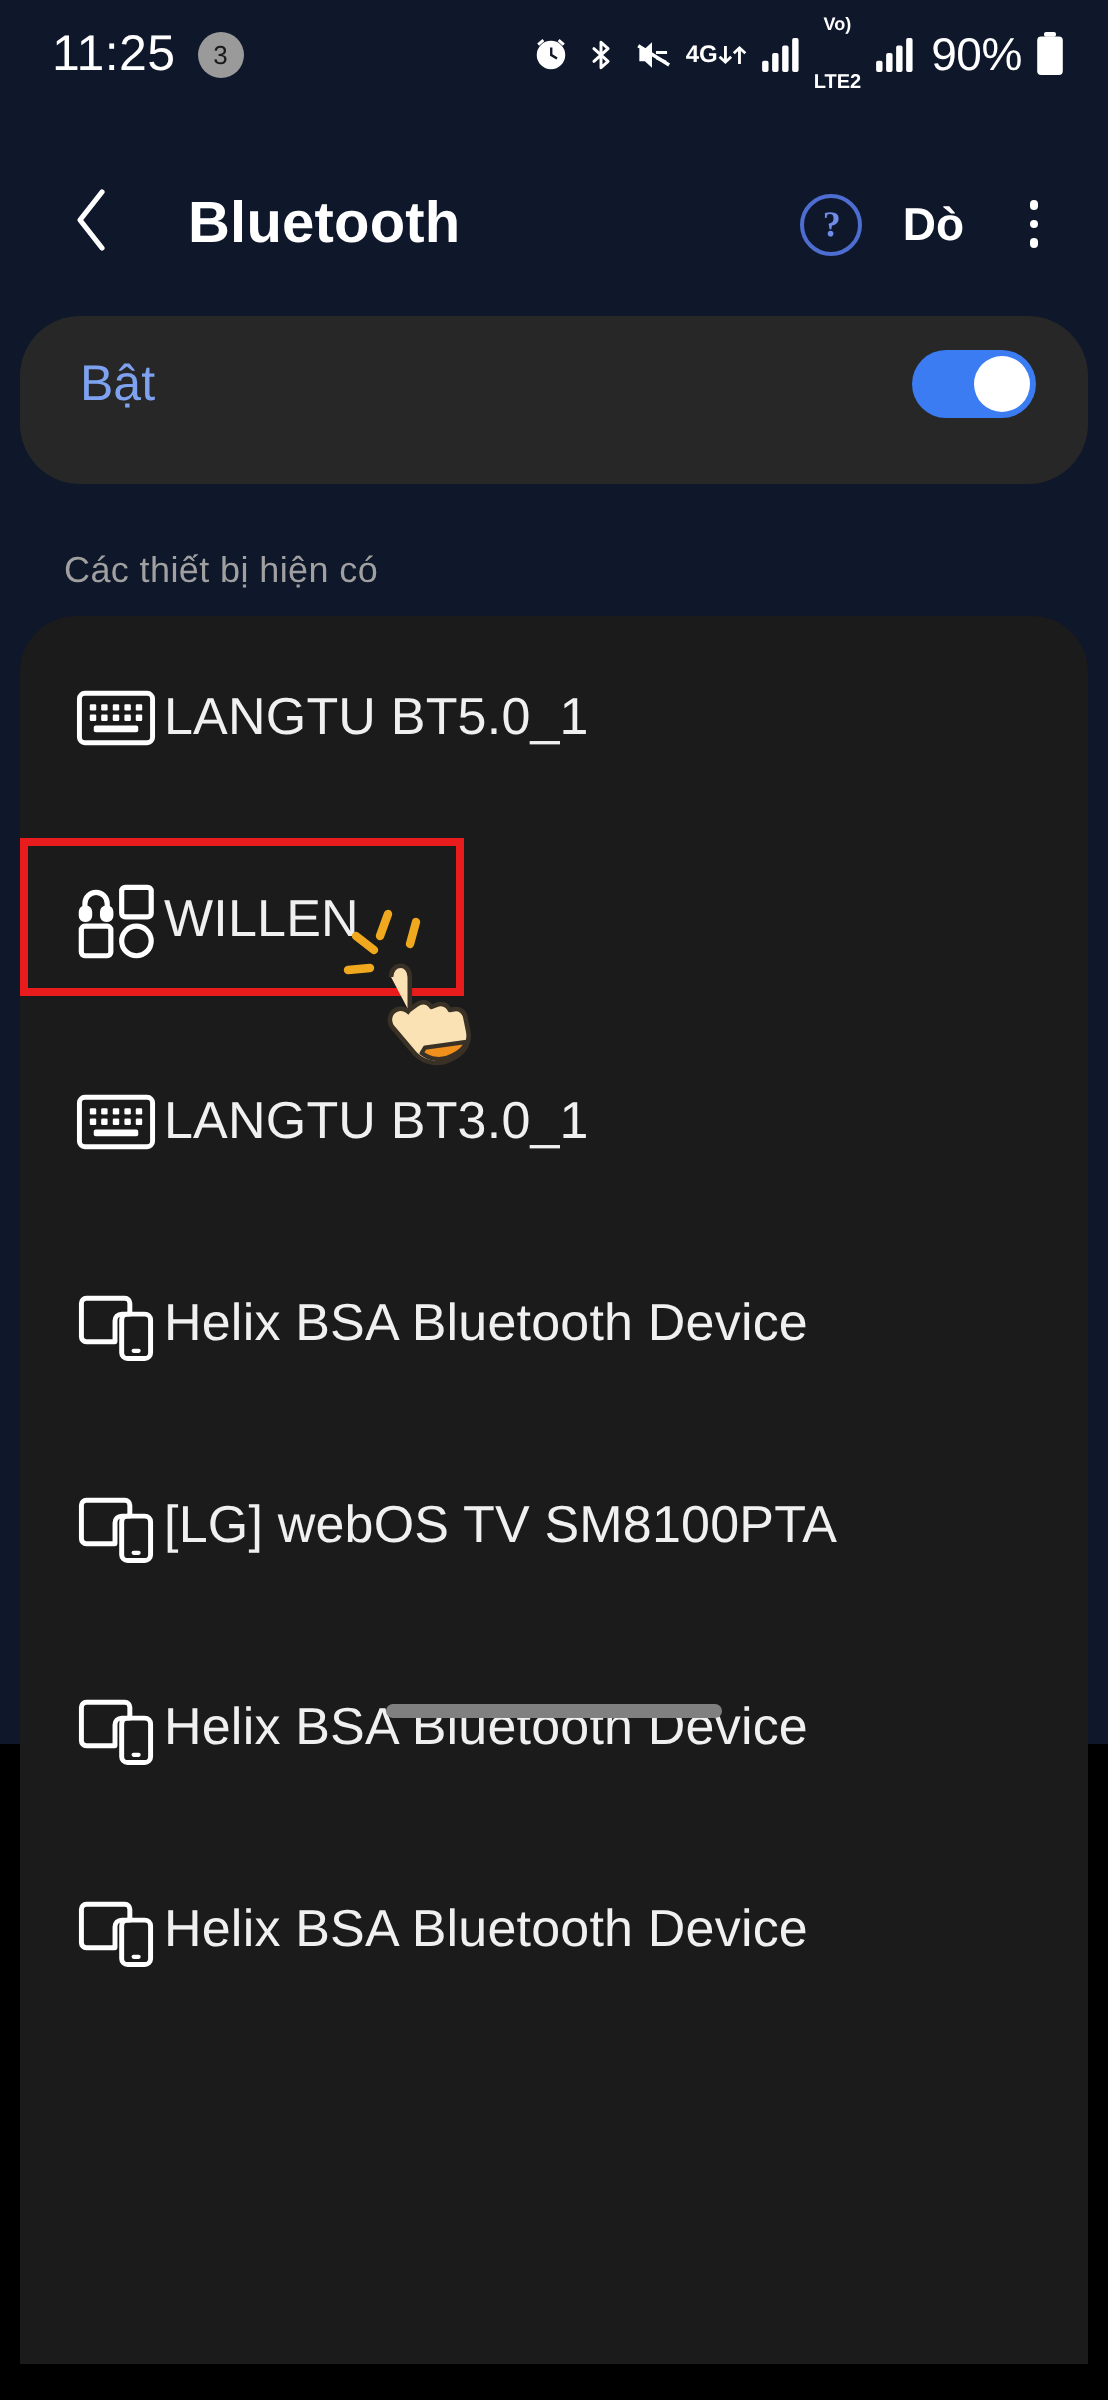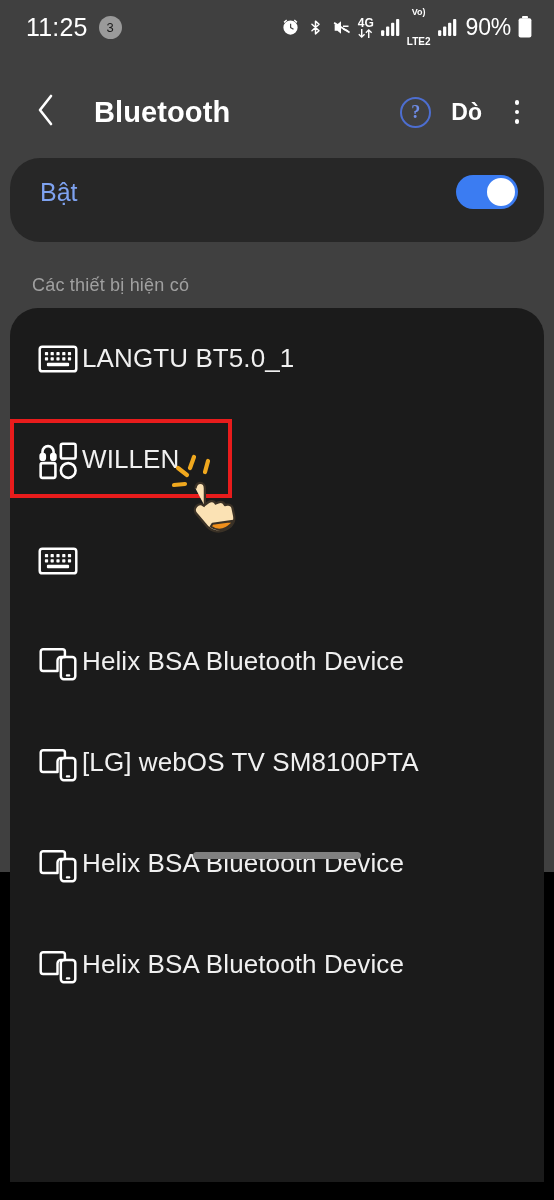--- a/index.html
+++ b/index.html
@@ -2,21 +2,21 @@
 <html><head>
 <meta charset="utf-8">
 <style>
   * { margin:0; padding:0; box-sizing:border-box; }
   html, body {
     width:554px; height:1200px;
     background:#000;
     font-family:"Liberation Sans", sans-serif;
     overflow:hidden;
   }
-  #phone { position:relative; width:554px; height:872px; background:#404040; }
+  #phone { position:relative; width:554px; height:872px; background:#0f172a; }
 
   
   .statusbar {
     position:absolute; top:0; left:0; width:554px; height:54px;
     display:flex; align-items:center; justify-content:space-between;
     padding:0 22px 0 26px;
   }
   .sb-left { display:flex; align-items:center; gap:11px; }
   .sb-time { color:#fff; font-size:25px; font-weight:400; letter-spacing:.2px; }
   .sb-badge {
@@ -140,21 +140,21 @@
 
       <span>
         <svg width="20" height="19" viewBox="0 0 24 24" fill="#fff">
           <path d="M12 4 7.5 8H4v8h3.5L12 20z"></path>
           <path d="M14.5 9.5h7v1.9h-7zM15.2 13l6 2.6-.7 1.7-6-2.6z"></path>
           <rect x="1.5" y="10.5" width="23" height="2.2" transform="rotate(32 12 12)" fill="#fff"></rect>
         </svg>
       </span>
 
       <span class="fourg">
-        <span style="display:flex;flex-direction:column;align-items:center;line-height:1.05;">
+        <span style="display:flex;flex-direction:row;align-items:center;line-height:1.05;">
           <span class="lbl">4G</span>
           <svg width="15" height="9" viewBox="0 0 16 10" fill="#fff">
             <path d="M3 0h1.6v7.2L6.4 5.4 7.5 6.5 3.8 10 0 6.5 1.1 5.4 3 7.2z"></path>
             <path d="M12.4 10h-1.6V2.8L9 4.6 7.9 3.5 11.6 0l3.8 3.5-1.1 1.1-1.9-1.8z"></path>
           </svg>
         </span>
       </span>
 
       <span>
         <svg width="19" height="17" viewBox="0 0 20 18" fill="#fff">
@@ -264,20 +264,21 @@
               <rect x="25" y="11.4" width="2.6" height="2.6" rx=".5"></rect>
               <rect x="6.4" y="15.6" width="2.6" height="2.6" rx=".5"></rect>
               <rect x="11" y="15.6" width="2.6" height="2.6" rx=".5"></rect>
               <rect x="15.7" y="15.6" width="2.6" height="2.6" rx=".5"></rect>
               <rect x="20.4" y="15.6" width="2.6" height="2.6" rx=".5"></rect>
               <rect x="25" y="15.6" width="2.6" height="2.6" rx=".5"></rect>
               <rect x="8" y="20" width="18" height="2.8" rx=".8"></rect>
             </g>
           </svg>
         </div>
+        <div class="device-name">LANGTU BT3.0_1</div>
       </div>
       <div class="device-row">
         <div class="device-icon">
           <svg width="42" height="42" viewBox="0 0 34 34" fill="none" stroke="#ffffff" stroke-width="2" stroke-linejoin="round" stroke-linecap="round">
             <path d="M3 8.6c0-1.1.9-2 2-2h15.6c1.1 0 2 .9 2 2v4.4h-3.3c-1.5 0-2.7 1.2-2.7 2.7v8.5H5c-1.1 0-2-.9-2-2z"></path>
             <rect x="19.3" y="13" width="11.7" height="18" rx="2.4"></rect>
             <rect x="23.3" y="27" width="3.7" height="1.7" rx=".85" fill="#fff" stroke="none"></rect>
           </svg>
         </div>
         <div class="device-name">Helix BSA Bluetooth Device</div>

